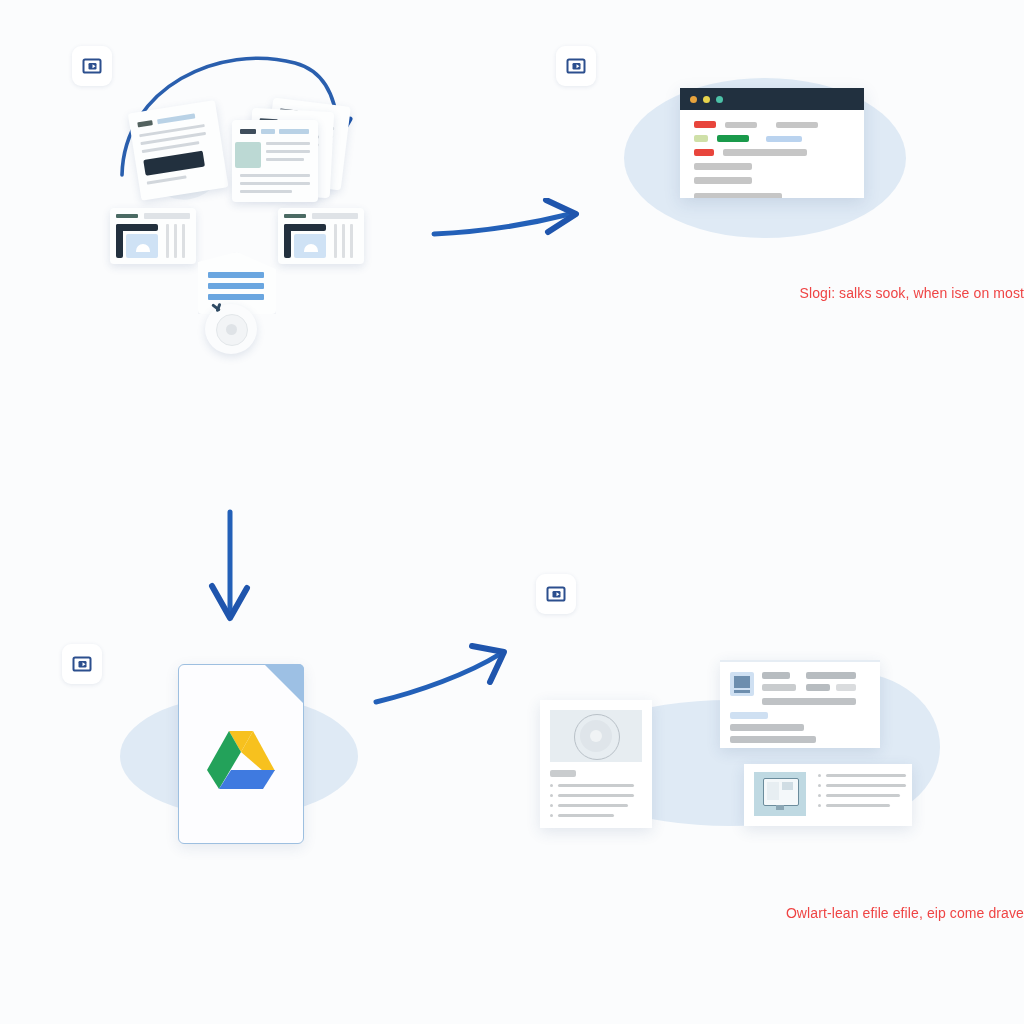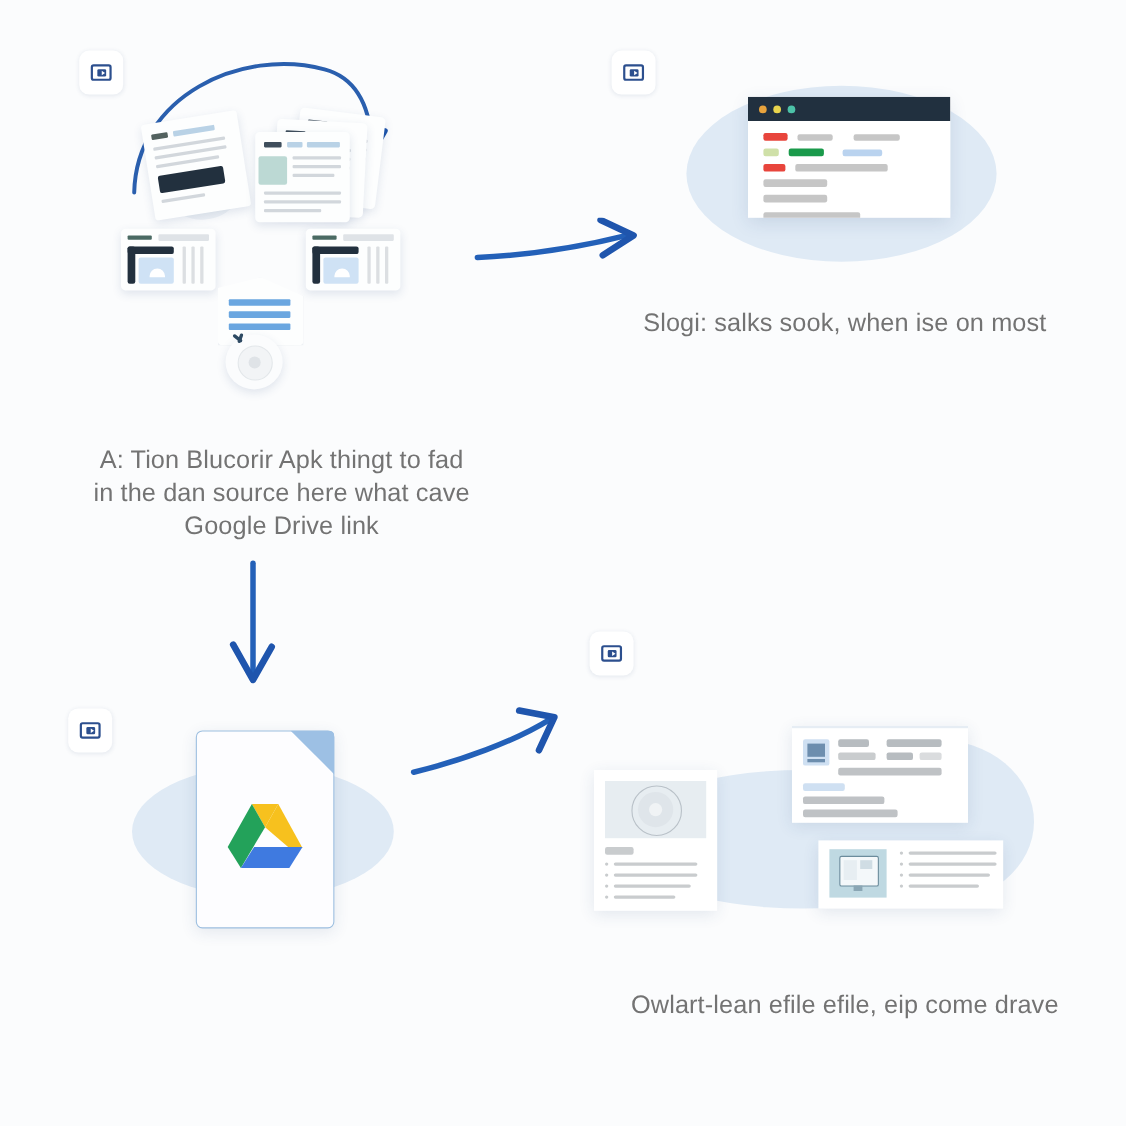--- a/index.html
+++ b/index.html
@@ -34,23 +34,23 @@
     background: #ffffff;
     box-shadow: 0 1px 4px rgba(40,70,120,0.10);
     display: flex; align-items: center; justify-content: center;
   }
   .badge svg { display: block; }
 
   
   .caption {
     position: absolute;
     width: 100%;
-    text-align: center;
-    color: #737373;
-    font-size: 23px;
+    text-align: right;
+    color: #ef4444;
+    font-size: 14px;
     line-height: 30px;
     letter-spacing: 0.1px;
     white-space: pre-line;
   }
 
   
   .art { position: absolute; }
 
   .ellipse-bg {
     position: absolute;
@@ -213,23 +213,20 @@
     <div class="art" style="left:203px; top:300px; width:62px; height:58px;">
       <div style="position:absolute; left:2px; top:4px; width:52px; height:50px; border-radius:50%;
                   background:#fbfcfd; box-shadow:0 3px 9px rgba(40,70,120,0.13);"></div>
       <div style="position:absolute; left:13px; top:14px; width:30px; height:30px; border-radius:50%;
                   background:#f2f4f6; border:1px solid #e3e7ea;"></div>
       <div style="position:absolute; left:23px; top:24px; width:11px; height:11px; border-radius:50%; background:#dfe3e7;"></div>
       <div class="navyblk" style="left:8px; top:6px; width:10px; height:3px; transform:rotate(38deg); background:#2e4a63;"></div>
       <div class="navyblk" style="left:14px; top:3px; width:3px; height:9px; transform:rotate(20deg); background:#2e4a63;"></div>
     </div>
 
-    <div class="caption" style="left:0; top:402px;">A: Tion Blucorir Apk thingt to fad
-in the dan source here what cave
-Google Drive link</div>
   </div>
 
   <div class="quad" id="quad-tr">
 
     <div class="badge" style="left:44px; top:46px;">
       <svg width="22" height="22" viewBox="0 0 22 22">
           <use href="#badgeGlyph"></use>
         </svg>
     </div>
 

